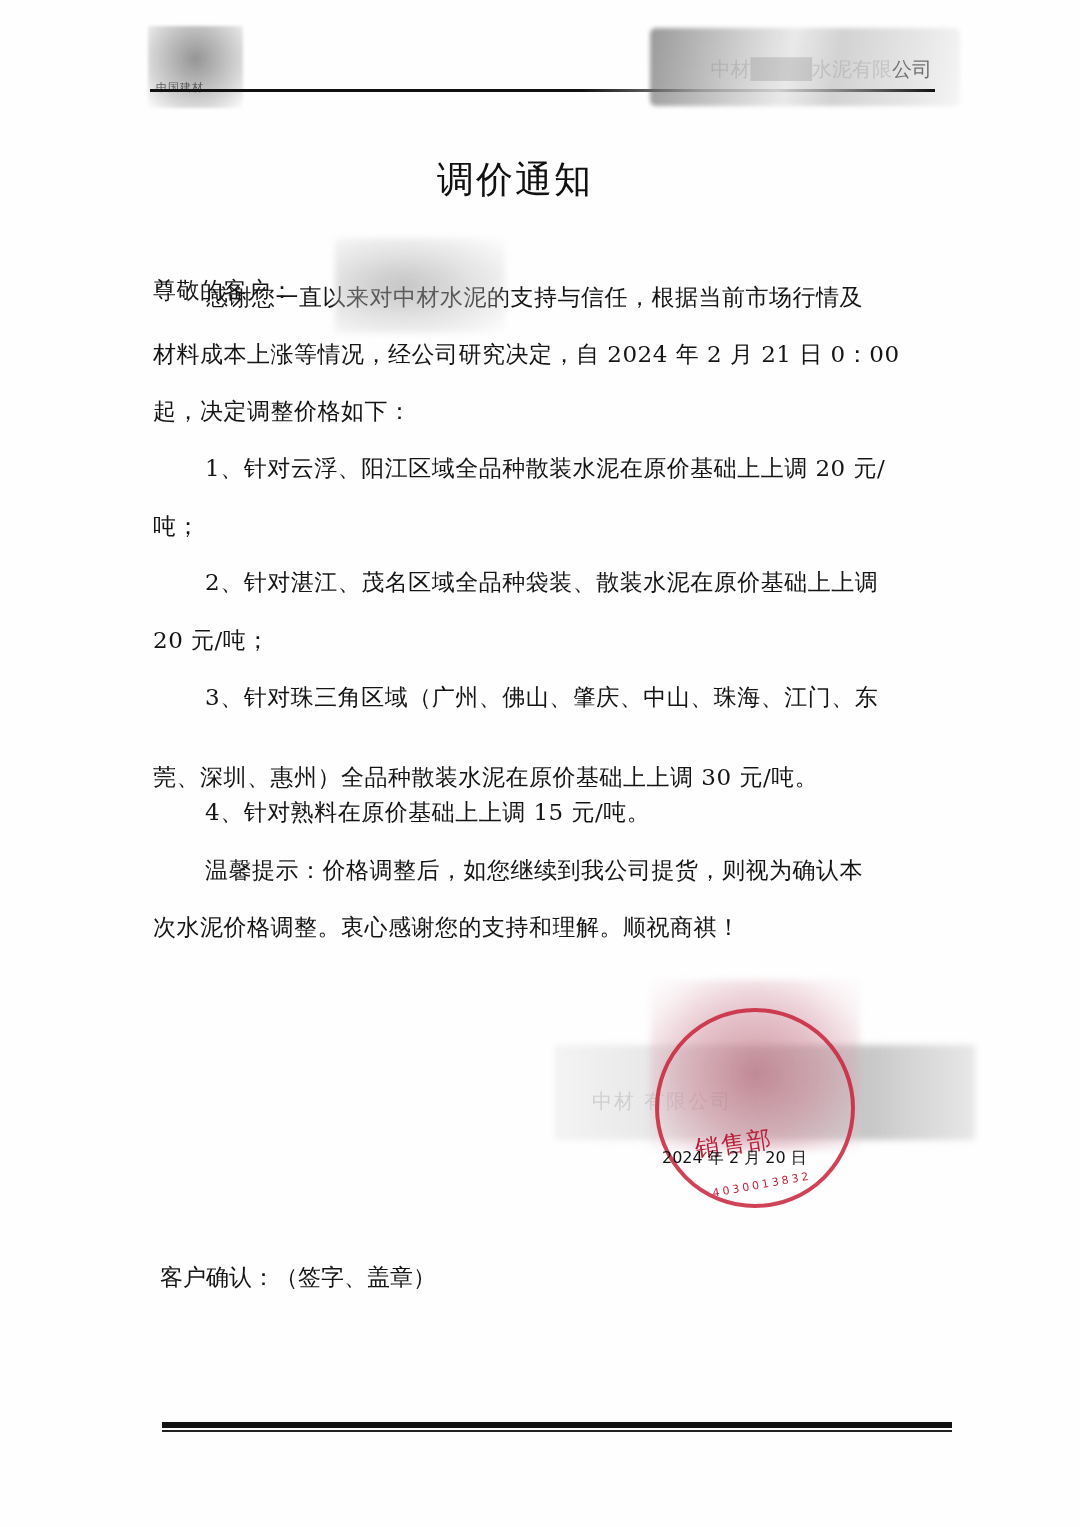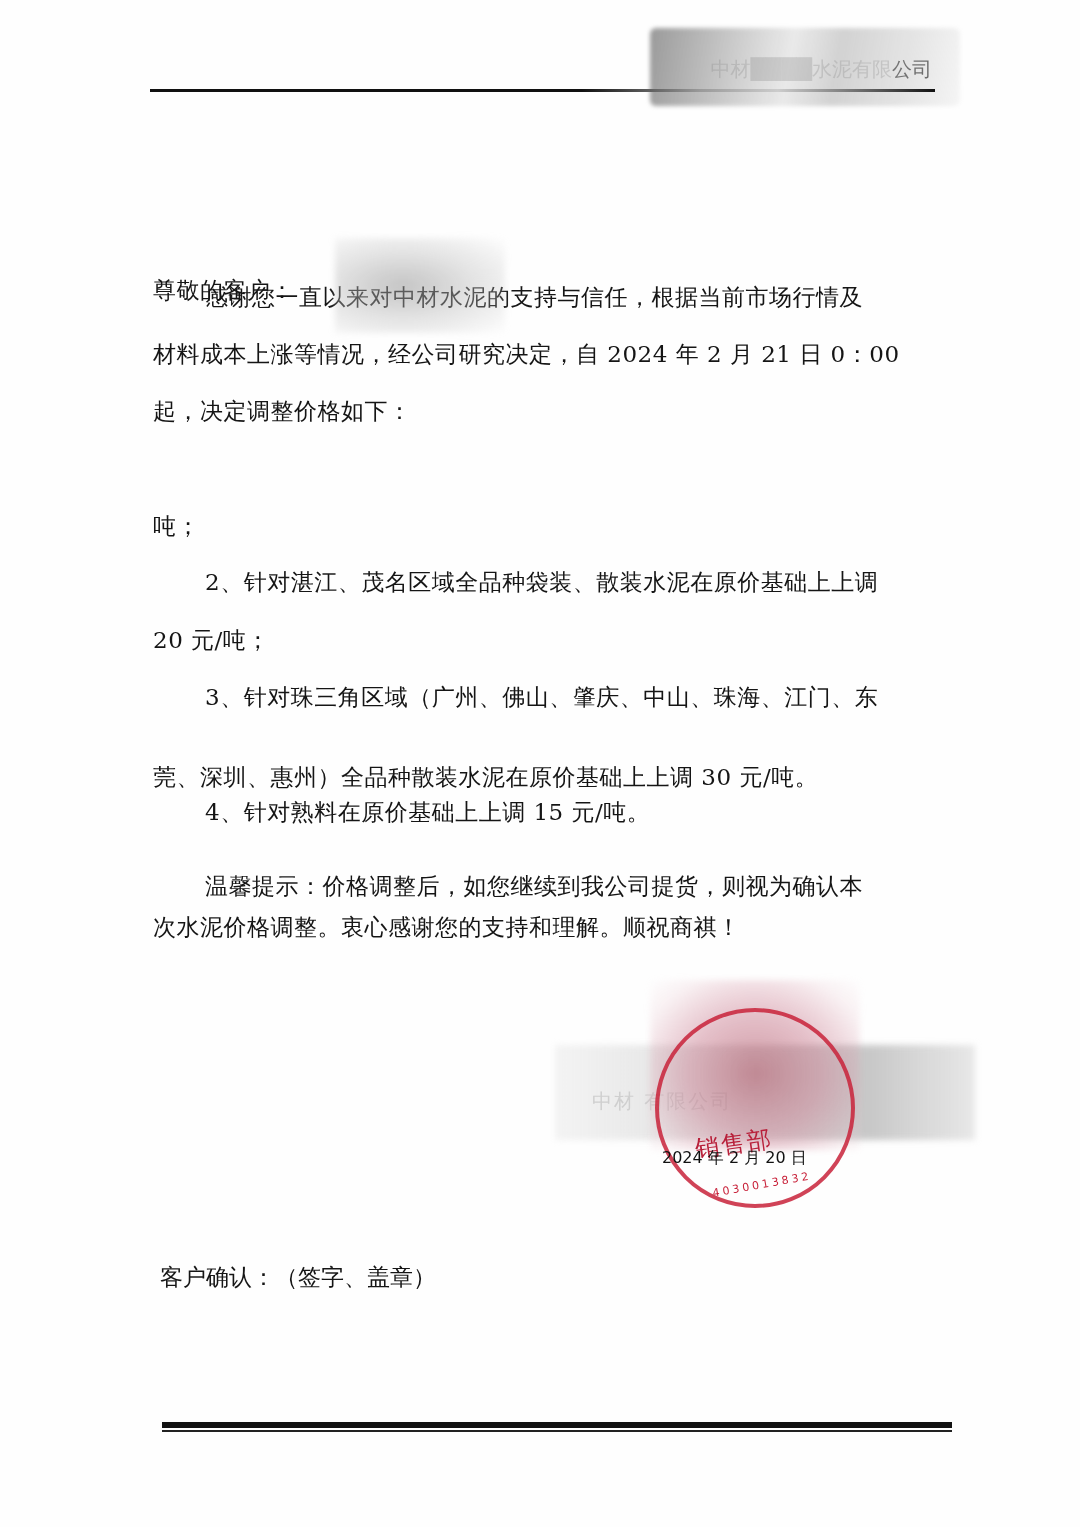--- a/index.html
+++ b/index.html
@@ -180,45 +180,51 @@
       left: 162px; top: 1430px;
       width: 790px; height: 2px;
       background: #222;
     }
   </style>
 </head>
 <body>
 
 <div class="page">
 
+  <div class="header-logo">
+    <div class="logo-blur"></div>
+    <span class="logo-caption">中国建材</span>
+  </div>
   <div class="header-company">
     <span class="faded">中</span><span class="faded">材████水泥有</span><span class="faded">限</span><span>公司</span>
   </div>
   <div class="redact-header"></div>
   <div class="header-rule"></div>
 
+  <div class="title">调价通知</div>
 
   <div class="line flush" style="top:227px;margin-top:48px;">尊敬的客户：</div>
 
   <div class="line indent" style="top:282px;">感谢您一直以来对中材水泥的支持与信任，根据当前市场行情及</div>
   <div class="line flush" style="top:339px;">材料成本上涨等情况，经公司研究决定，自 2024 年 2 月 21 日 0：00</div>
   <div class="line flush" style="top:396px;">起，决定调整价格如下：</div>
   <div class="redact-greeting"></div>
 
+  <div class="line indent" style="top:453px;">1、针对云浮、阳江区域全品种散装水泥在原价基础上上调 20 元/</div>
   <div class="line flush" style="top:511px;">吨；</div>
 
   <div class="line indent" style="top:567px;">2、针对湛江、茂名区域全品种袋装、散装水泥在原价基础上上调</div>
   <div class="line flush" style="top:625px;">20 元/吨；</div>
 
   <div class="line indent" style="top:682px;">3、针对珠三角区域（广州、佛山、肇庆、中山、珠海、江门、东</div>
   <div class="line flush" style="top:762px;">莞、深圳、惠州）全品种散装水泥在原价基础上上调 30 元/吨。</div>
 
   <div class="line indent" style="top:797px;">4、针对熟料在原价基础上上调 15 元/吨。</div>
 
-  <div class="line indent" style="top:855px;margin-top:16px;">温馨提示：价格调整后，如您继续到我公司提货，则视为确认本</div>
+  <div class="line indent" style="top:855px;">温馨提示：价格调整后，如您继续到我公司提货，则视为确认本</div>
   <div class="line flush" style="top:912px;">次水泥价格调整。衷心感谢您的支持和理解。顺祝商祺！</div>
 
   <div class="redact-sig-gray"></div>
   <div class="sig-company-faded">中材          有限公司</div>
   <div class="redact-sig-red"></div>
   <div class="stamp"></div>
   <div class="stamp-label">销售部</div>
   <div class="stamp-code">4030013832</div>
   <div class="sig-date">2024 年 2 月 20 日</div>
 

